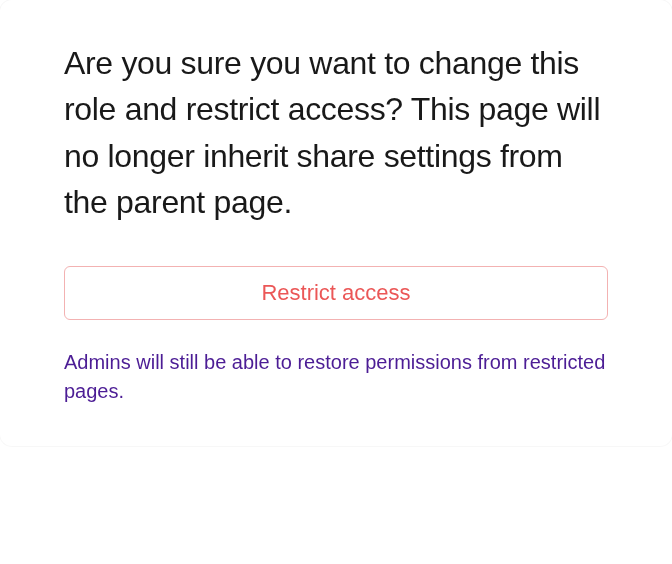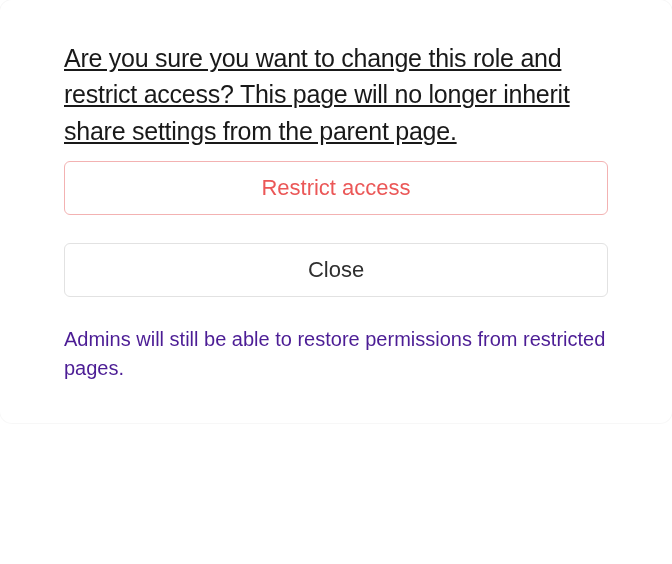--- a/index.html
+++ b/index.html
@@ -17,27 +17,26 @@
       justify-content: center;
     }
     .dialog {
       background: #ffffff;
       border-radius: 12px;
       padding: 40px 64px 40px 64px;
       width: 100%;
       box-shadow: 0 0 0 1px rgba(0,0,0,0.03);
     }
     .message {
-      font-size: 25px;
+      font-size: 32px;
       line-height: 1.45;
       color: #191919;
       font-weight: 500;
-      margin-bottom: 12px;
+      margin-bottom: 40px;
       letter-spacing: -0.01em;
-      text-decoration: underline;
     }
     .button-group {
       display: flex;
       flex-direction: column;
       gap: 28px;
       margin-bottom: 28px;
     }
     .btn {
       width: 100%;
       padding: 13px 16px;
@@ -64,16 +63,15 @@
       font-weight: 400;
     }
   </style>
 </head>
 <body>
 
 <div class="dialog">
   <p class="message">Are you sure you want to change this role and restrict access? This page will no longer inherit share settings from the parent page.</p>
   <div class="button-group">
     <button class="btn btn-restrict">Restrict access</button>
-    <button class="btn btn-close">Close</button>
   </div>
   <p class="footer-note">Admins will still be able to restore permissions from restricted pages.</p>
 </div>
 
 </body></html>

